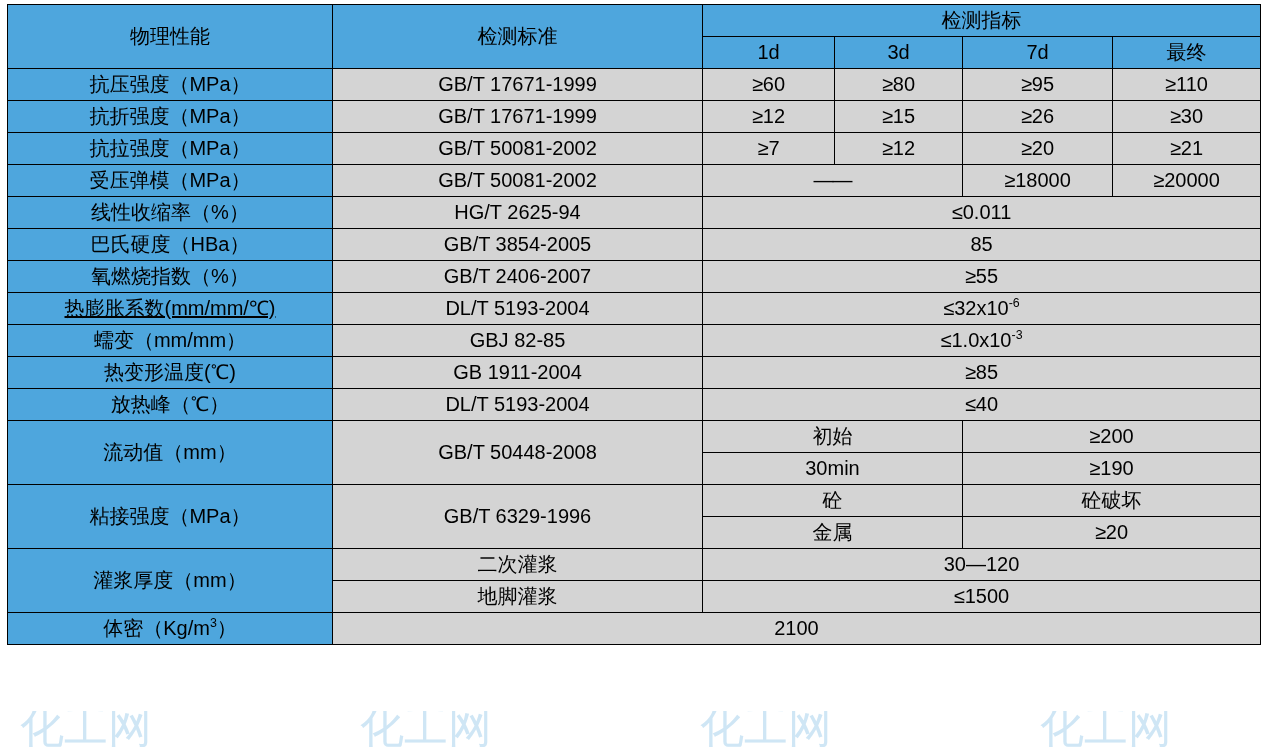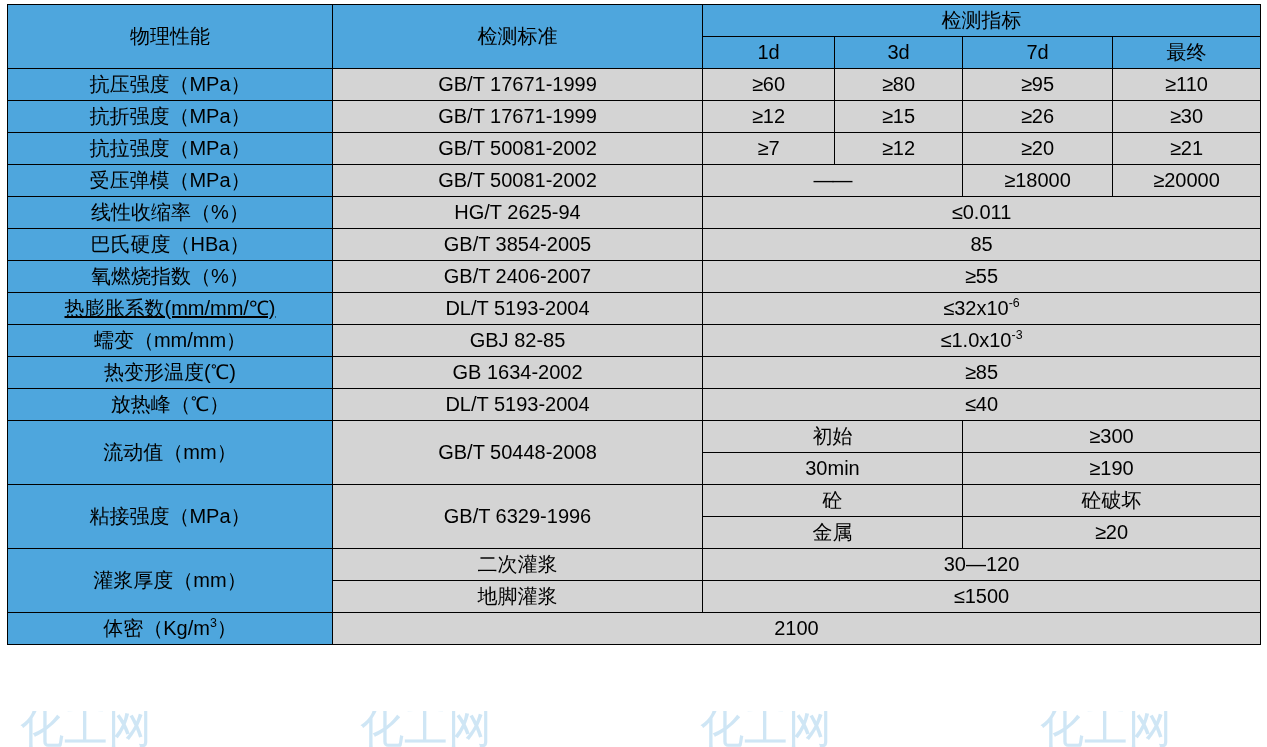--- a/index.html
+++ b/index.html
@@ -171,35 +171,35 @@
       </tr>
 
       <tr>
         <td class="blue nowrap">蠕变（mm/mm）</td>
         <td class="grey nowrap">GBJ 82-85</td>
         <td class="grey" colspan="4"><span>≤1.0x10</span><sup>-3</sup></td>
       </tr>
 
       <tr>
         <td class="blue nowrap">热变形温度(℃)</td>
-        <td class="grey nowrap">GB 1634-2002</td>
+        <td class="grey nowrap">GB 1911-2004</td>
         <td class="grey" colspan="4">≥85</td>
       </tr>
 
       <tr>
         <td class="blue nowrap">放热峰（℃）</td>
         <td class="grey nowrap">DL/T 5193-2004</td>
         <td class="grey" colspan="4">≤40</td>
       </tr>
 
       <tr>
         <td class="blue nowrap" rowspan="2">流动值（mm）</td>
         <td class="grey nowrap" rowspan="2">GB/T 50448-2008</td>
         <td class="grey" colspan="2">初始</td>
-        <td class="grey" colspan="2">≥300</td>
+        <td class="grey" colspan="2">≥200</td>
       </tr>
       <tr>
         <td class="grey" colspan="2">30min</td>
         <td class="grey" colspan="2">≥190</td>
       </tr>
 
       <tr>
         <td class="blue nowrap" rowspan="2">粘接强度（MPa）</td>
         <td class="grey nowrap" rowspan="2">GB/T 6329-1996</td>
         <td class="grey" colspan="2">砼</td>

